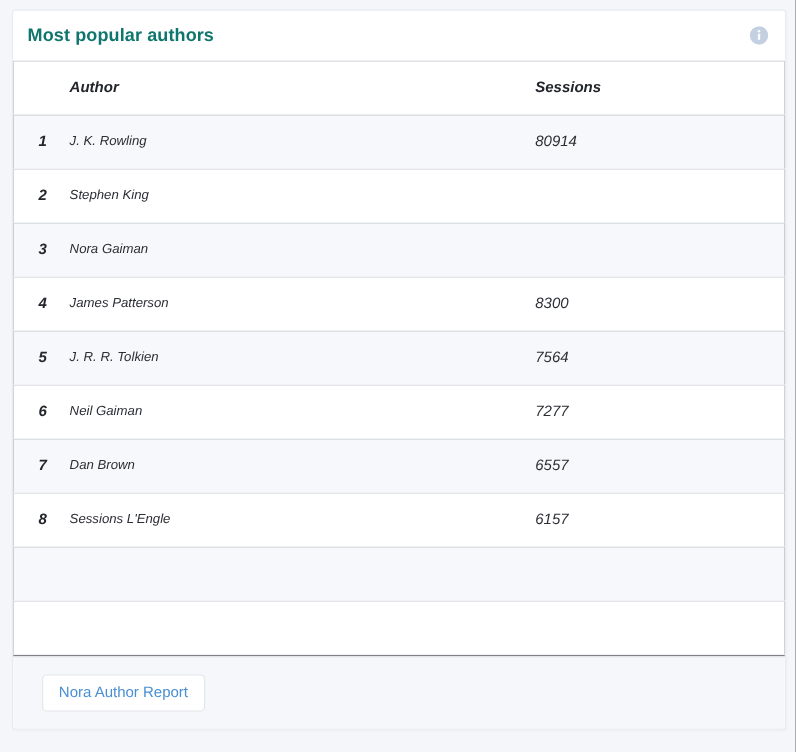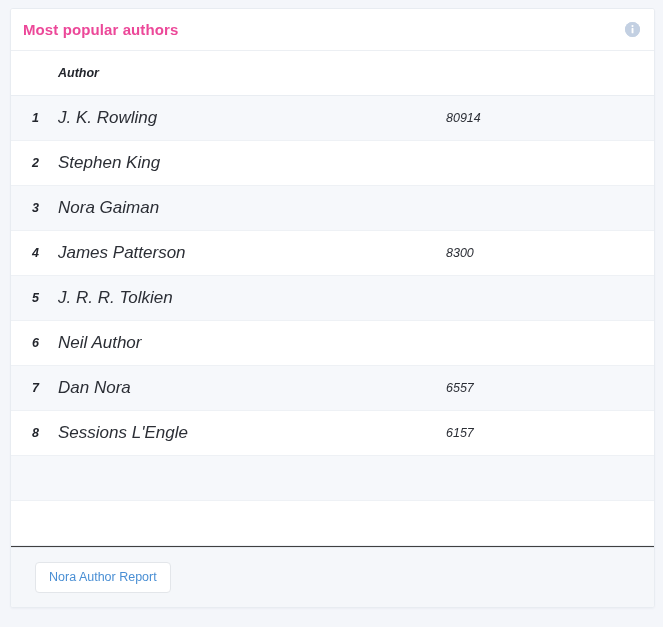--- a/index.html
+++ b/index.html
@@ -39,21 +39,21 @@
     align-items: center;
     justify-content: space-between;
     padding: 0 14px 0 12px;
     border-bottom: 1px solid #eceff3;
     box-sizing: border-box;
     background: #ffffff;
   }
   .card-title {
     font-size: 15px;
     font-weight: bold;
-    color: #ec4899;
+    color: #0f766e;
     letter-spacing: 0.1px;
   }
   .info-icon {
     width: 15px;
     height: 15px;
     border-radius: 50%;
     background: #c3d0e2;
     display: flex;
     align-items: center;
     justify-content: center;
@@ -90,21 +90,21 @@
     width: 26px;
     flex: none;
     font-size: 12.5px;
     font-weight: bold;
     color: #23262d;
     padding-left: 9px;
     box-sizing: border-box;
   }
   .col-author {
     flex: 1 1 auto;
-    font-size: 17px;
+    font-size: 11px;
     color: #2b2e35;
     padding-left: 9px;
     box-sizing: border-box;
   }
   .col-sessions {
     width: 208px;
     flex: none;
     font-size: 12.5px;
     color: #2b2e35;
     box-sizing: border-box;
@@ -158,20 +158,21 @@
         <rect x="6.6" y="6.1" width="1.85" height="5.1" rx="0.5" fill="#ffffff"></rect>
       </svg>
     </div>
   </div>
 
   <div class="tbl">
 
     <div class="row header-row">
       <div class="col-rank"></div>
       <div class="col-author">Author</div>
+      <div class="col-sessions">Sessions</div>
     </div>
 
     <div class="row odd">
       <div class="col-rank">1</div>
       <div class="col-author">J. K. Rowling</div>
       <div class="col-sessions">80914</div>
     </div>
 
     <div class="row even">
       <div class="col-rank">2</div>
@@ -185,30 +186,32 @@
 
     <div class="row even">
       <div class="col-rank">4</div>
       <div class="col-author">James Patterson</div>
       <div class="col-sessions">8300</div>
     </div>
 
     <div class="row odd">
       <div class="col-rank">5</div>
       <div class="col-author">J. R. R. Tolkien</div>
+      <div class="col-sessions">7564</div>
     </div>
 
     <div class="row even">
       <div class="col-rank">6</div>
-      <div class="col-author">Neil Author</div>
+      <div class="col-author">Neil Gaiman</div>
+      <div class="col-sessions">7277</div>
     </div>
 
     <div class="row odd">
       <div class="col-rank">7</div>
-      <div class="col-author">Dan Nora</div>
+      <div class="col-author">Dan Brown</div>
       <div class="col-sessions">6557</div>
     </div>
 
     <div class="row even">
       <div class="col-rank">8</div>
       <div class="col-author">Sessions L'Engle</div>
       <div class="col-sessions">6157</div>
     </div>
 
     <div class="row odd empty">

